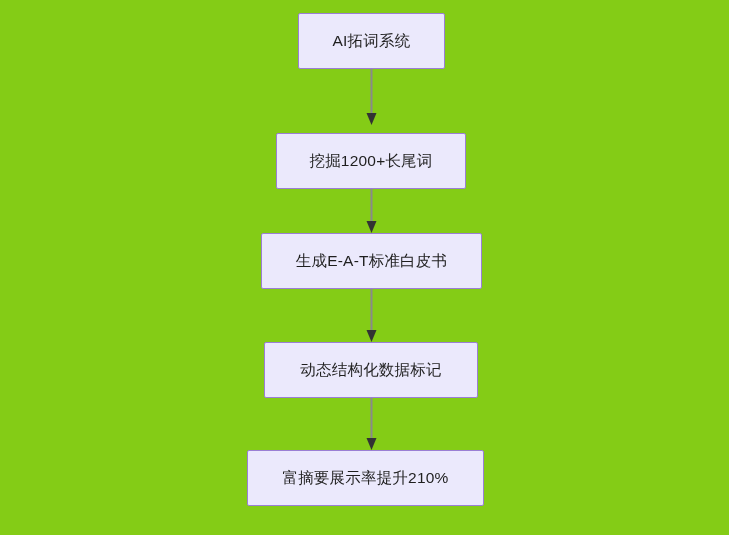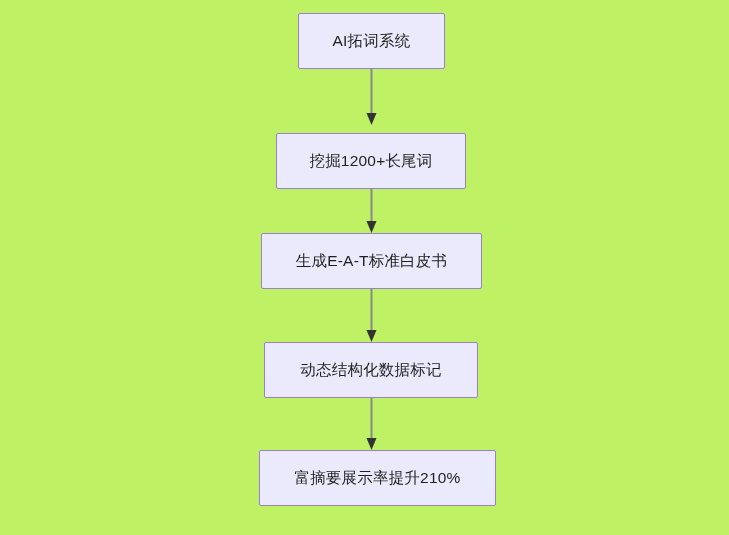--- a/index.html
+++ b/index.html
@@ -12,21 +12,21 @@
     height: 535px;
     background: #f8f8f8;
     font-family: "Liberation Sans", "DejaVu Sans", sans-serif;
     overflow: hidden;
   }
 
   #flowchart-canvas {
     position: relative;
     width: 729px;
     height: 535px;
-    background: #bef264;
+    background: #84cc16;
   }
 
   .node {
     position: absolute;
     box-sizing: border-box;
     background: #ebe9fc;
     border: 1.6px solid #9a7fd4;
     border-radius: 2px;
     display: flex;
     align-items: center;
@@ -41,21 +41,21 @@
     letter-spacing: 0.2px;
     white-space: nowrap;
     font-family: "Liberation Sans", "DejaVu Sans", sans-serif;
   }
 
   
   #node-1 { left: 298px; top: 13px;  width: 147px; }
   #node-2 { left: 276px; top: 125px; width: 190px; margin-top: 8px; }
   #node-3 { left: 261px; top: 233px; width: 221px; }
   #node-4 { left: 264px; top: 342px; width: 214px; }
-  #node-5 { left: 259px; top: 450px; width: 237px; }
+  #node-5 { left: 247px; top: 450px; width: 237px; }
 
   .edge {
     position: absolute;
     left: 0;
     top: 0;
     width: 729px;
     height: 535px;
     pointer-events: none;
     overflow: visible;
   }

